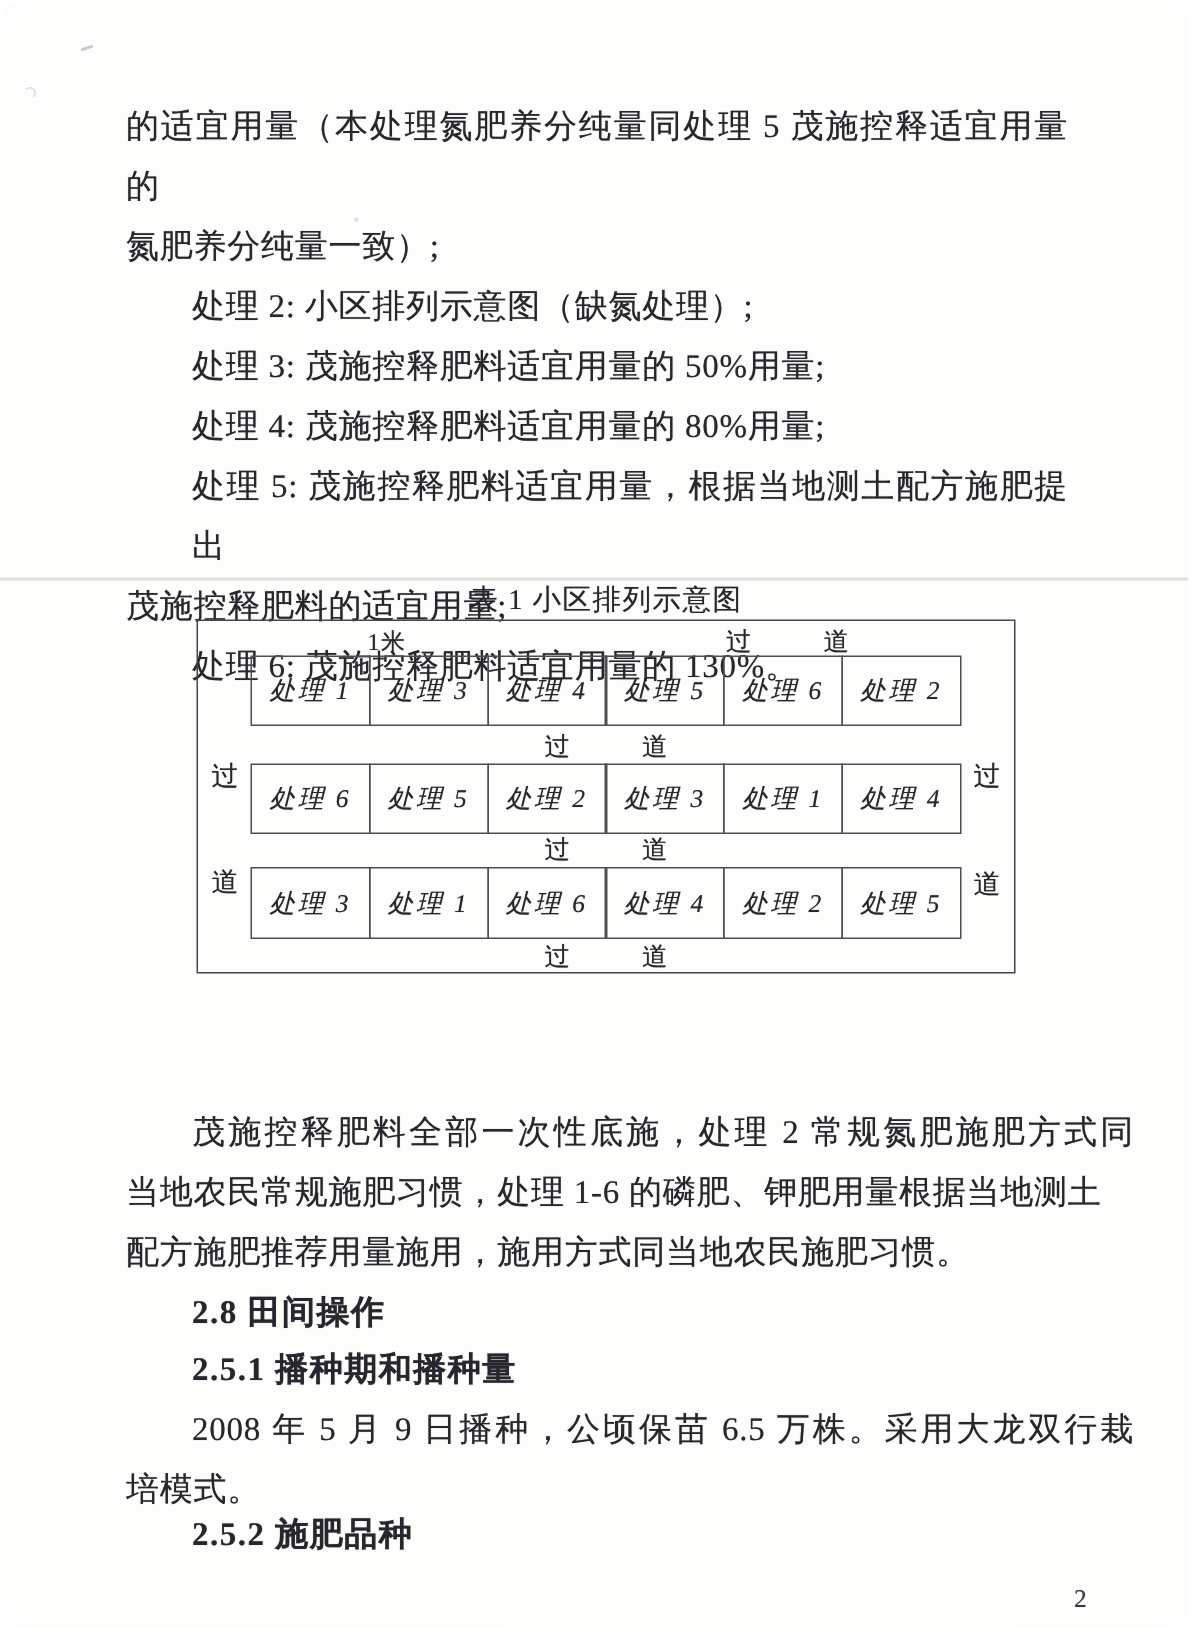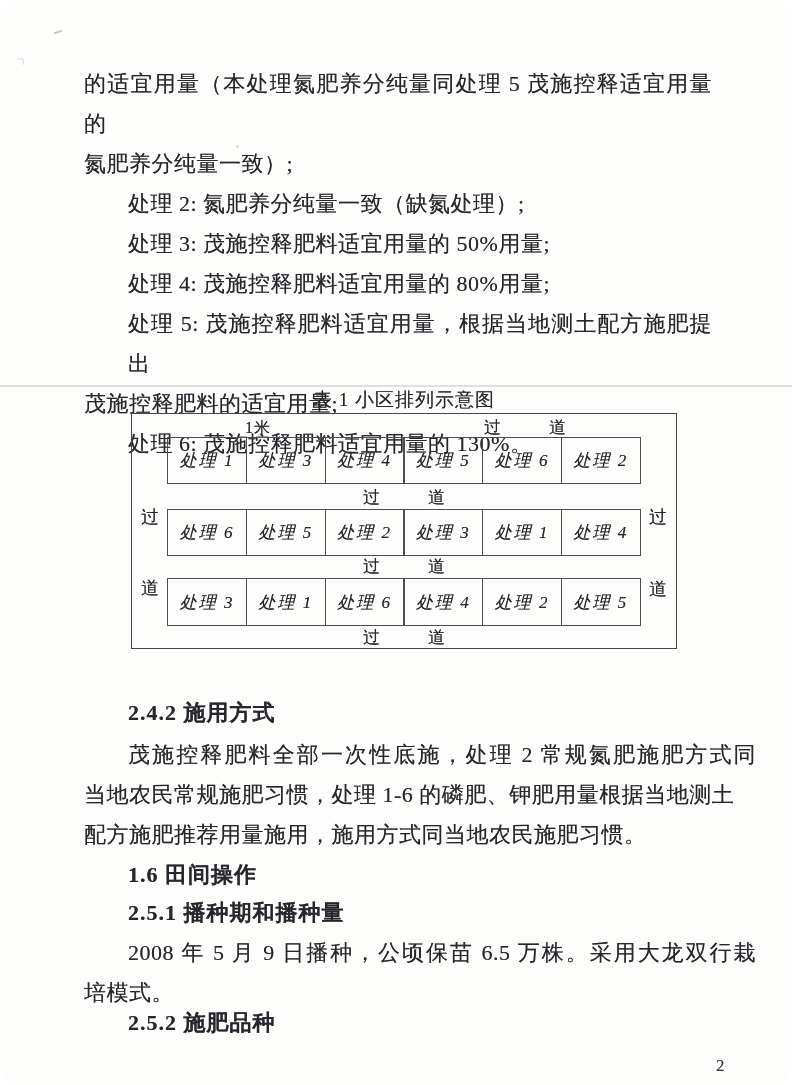--- a/index.html
+++ b/index.html
@@ -69,21 +69,21 @@
 <div class="page">
 
   <div class="speck sp1"></div>
   <div class="speck sp2"></div>
   <div class="speck sp3"></div>
   <div class="scanline"></div>
 
   <div class="intro">
     <p class="ln txt just">的适宜用量（本处理氮肥养分纯量同处理 5 茂施控释适宜用量的</p>
     <p class="ln txt">氮肥养分纯量一致）;</p>
-    <p class="ln txt ind">处理 2: 氮肥养分纯量一致（缺氮处理）;</p>
+    <p class="ln txt ind">处理 2: 小区排列示意图（缺氮处理）;</p>
     <p class="ln txt ind">处理 3: 茂施控释肥料适宜用量的 50%用量;</p>
     <p class="ln txt ind">处理 4: 茂施控释肥料适宜用量的 80%用量;</p>
     <p class="ln txt ind just">处理 5: 茂施控释肥料适宜用量，根据当地测土配方施肥提出</p>
     <p class="ln txt">茂施控释肥料的适宜用量;</p>
     <p class="ln txt ind">处理 6: 茂施控释肥料适宜用量的 130%。</p>
   </div>
 
   <div class="tbl-title txt">表 1 小区排列示意图</div>
 
   <div class="diagram">
@@ -142,25 +142,24 @@
         <span class="txt">道</span>
       </span>
     </div>
 
     <span class="side lt txt">过</span>
     <span class="side lb txt">道</span>
     <span class="side rt txt">过</span>
     <span class="side rb txt">道</span>
   </div>
 
-  <p class="abs hd txt ind h242">2.4.2 施用方式</p>
   <p class="abs bl txt ind just p242a">茂施控释肥料全部一次性底施，处理 2 常规氮肥施肥方式同</p>
   <p class="abs bl txt just p242b">当地农民常规施肥习惯，处理 1-6 的磷肥、钾肥用量根据当地测土</p>
   <p class="abs bl txt p242c">配方施肥推荐用量施用，施用方式同当地农民施肥习惯。</p>
 
-  <p class="abs hd txt ind h25">1.6 田间操作</p>
+  <p class="abs hd txt ind h25">2.8 田间操作</p>
   <p class="abs hd txt ind h251">2.5.1 播种期和播种量</p>
   <p class="abs bl txt ind just p251a">2008 年 5 月 9 日播种，公顷保苗 6.5 万株。采用大龙双行栽</p>
   <p class="abs bl txt p251b">培模式。</p>
   <p class="abs hd txt ind h252">2.5.2 施肥品种</p>
 
   <div class="pagenum txt">2</div>
 </div>
 
 </body></html>

